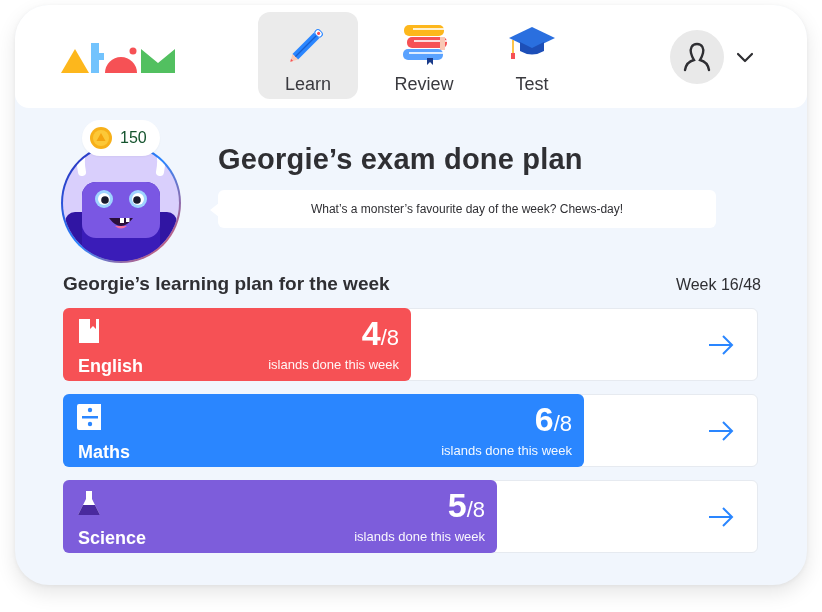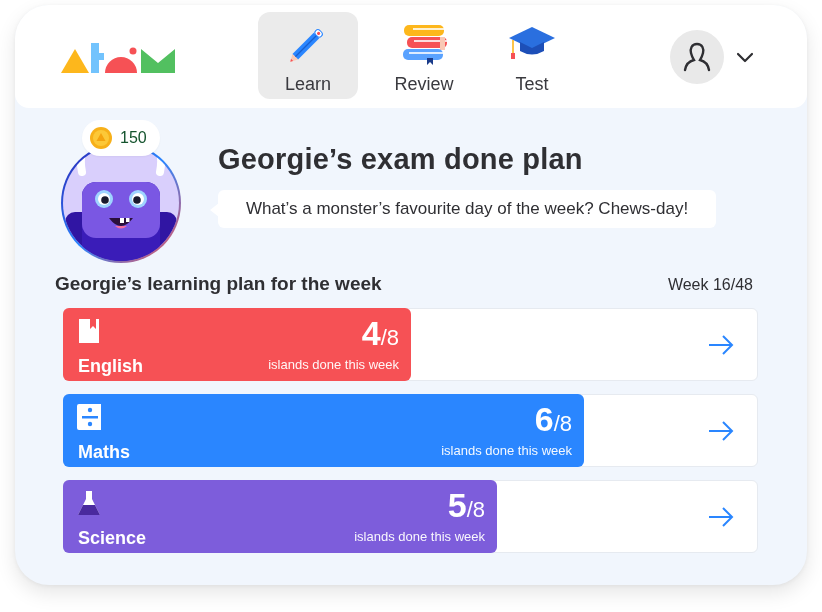--- a/index.html
+++ b/index.html
@@ -37,29 +37,29 @@
     position: absolute; left: 67px; top: 115px; width: 78px; height: 36px;
     background: #ffffff; border-radius: 18px; display: flex; align-items: center;
     padding-left: 8px; gap: 8px; box-shadow: 0 1px 2px rgba(0,0,0,0.04);
   }
   .coin-badge .num { font-size: 16px; color: #14532d; }
 
   .title { position: absolute; left: 203px; top: 138px; font-size: 29px; font-weight: bold; color: #2f2f33; letter-spacing: 0.2px; }
   .bubble {
     position: absolute; left: 203px; top: 185px; width: 498px; height: 38px;
     background: #ffffff; border-radius: 6px;
-    display: flex; align-items: center; justify-content: center; font-size: 17px; color: #2f2f33;
+    display: flex; align-items: center; justify-content: center; font-size: 12px; color: #2f2f33;
   }
   .bubble::before {
     content: ""; position: absolute; left: -8px; top: 13px;
     border-top: 7px solid transparent; border-bottom: 7px solid transparent; border-right: 9px solid #ffffff;
   }
 
-  .plan-title { position: absolute; left: 40px; top: 268px; font-size: 19px; font-weight: bold; color: #2f2f33; }
-  .week { position: absolute; right: 54px; top: 271px; font-size: 16px; color: #2f2f33; }
+  .plan-title { position: absolute; left: 48px; top: 268px; font-size: 19px; font-weight: bold; color: #2f2f33; }
+  .week { position: absolute; right: 46px; top: 271px; font-size: 16px; color: #2f2f33; }
 
   .row {
     position: absolute; left: 48px; width: 695px; height: 73px;
     background: #ffffff; border-radius: 6px; border: 1px solid #e6eaf0; cursor: pointer;
   }
   .fill {
     position: absolute; left: -1px; top: -1px; height: 73px; border-radius: 6px;
     color: #ffffff;
   }
   .fill .sub-ico { position: absolute; left: 14px; top: 10px; width: 24px; height: 26px; }

